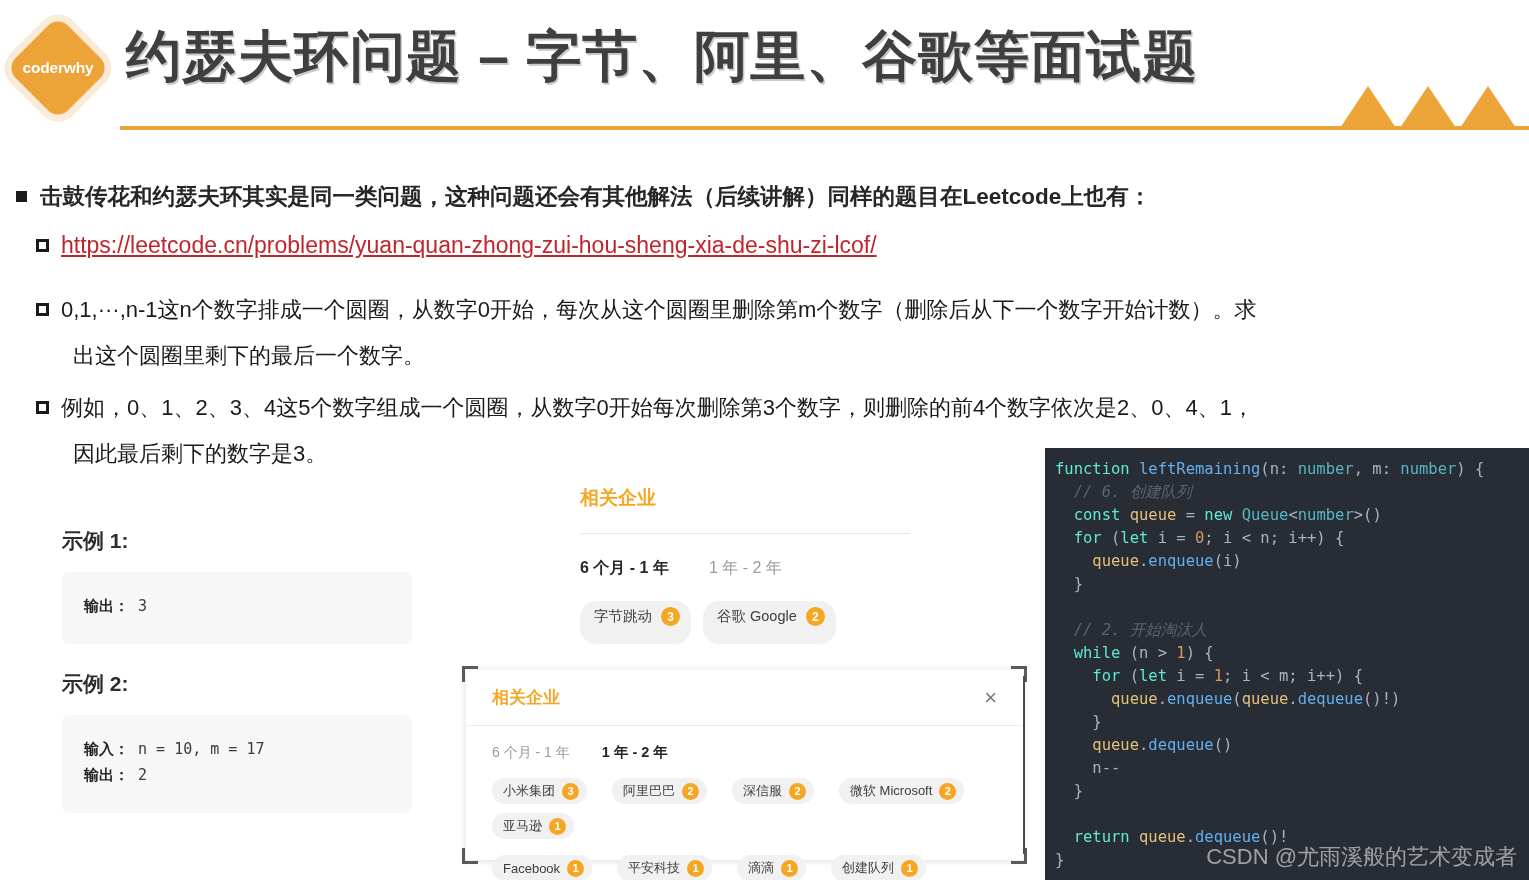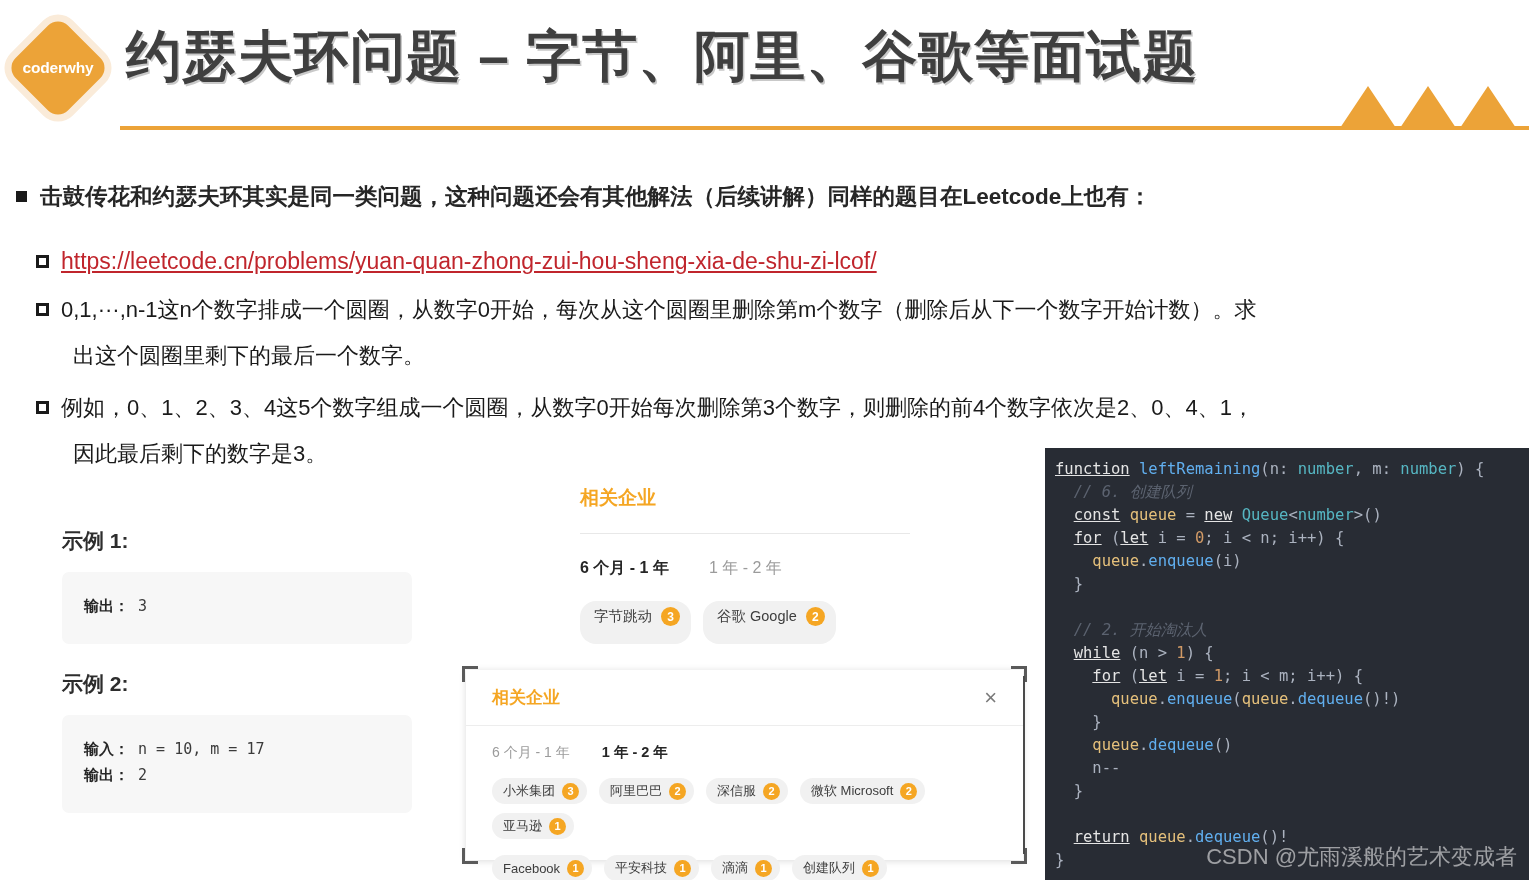--- a/index.html
+++ b/index.html
@@ -59,21 +59,21 @@
   }
   .lvl2{
     position:absolute;
     font-size:22px;color:#1a1a1a;
   }
   .sq2{
     display:inline-block;width:13px;height:13px;
     border:3px solid #1a1a1a;box-sizing:border-box;
     margin-right:12px;vertical-align:1px;
   }
-  #link-row{left:36px;top:248px;}
+  #link-row{left:36px;top:232px;}
   #link-text{
     color:#C0252C;text-decoration:underline;font-size:23px;
   }
   #para-1{left:36px;top:287px;width:1480px;line-height:46px;white-space:normal;}
   #para-1 .ind{display:block;padding-left:37px;}
   #para-2{left:36px;top:385px;width:1480px;line-height:46px;white-space:normal;}
   #para-2 .ind{display:block;padding-left:37px;}
 
   
   #examples{position:absolute;left:62px;top:527px;width:350px;}
@@ -129,21 +129,21 @@
     display:flex;align-items:center;justify-content:space-between;
     padding:0 26px 0 26px;box-sizing:border-box;
     border-bottom:1px solid #EDEDED;
   }
   #modal-title{font-size:17px;font-weight:bold;color:#F5A623;}
   #modal-close{font-size:22px;color:#7a7a7a;line-height:1;cursor:pointer;}
   #modal-body{padding:17px 26px 0 26px;}
   .m-tabs{display:flex;align-items:baseline;}
   .m-tab{font-size:14px;color:#9b9b9b;margin-right:32px;}
   .m-tab.active{color:#262626;font-weight:bold;font-size:14.5px;}
-  .m-tags{margin-top:16px;display:flex;flex-wrap:wrap;gap:9px 12px;}
+  .m-tags{margin-top:16px;display:flex;flex-wrap:wrap;gap:9px 25px;}
   .m-tag{
     display:inline-flex;align-items:center;
     background:#F1F1F1;border-radius:14px;
     padding:4px 8px 4px 11px;
     font-size:13px;color:#3d3d3d;
   }
   .m-tag .cnt{
     display:inline-flex;align-items:center;justify-content:center;
     width:17px;height:17px;border-radius:50%;
     background:#F5A623;color:#ffffff;font-size:11px;font-weight:bold;margin-left:7px;
@@ -155,21 +155,21 @@
     background:#282C34;
     padding:10px 0 0 0;box-sizing:border-box;
     overflow:hidden;
   }
   #code-panel pre{
     margin:0;padding:0 0 0 10px;
     font-family:"DejaVu Sans Mono","Liberation Mono",monospace;
     font-size:15.5px;line-height:23px;
     color:#ABB2BF;white-space:pre;
   }
-  .k{color:#e5e5e5;text-decoration:underline;}      
+  .k{color:#5eead4;}      
   .fn{color:#61AFEF;}     
   .ty{color:#56B6C2;}     
   .vr{color:#E5C07B;}     
   .nm{color:#D19A66;}     
   .cm{color:#5C6370;font-style:italic;}
   #watermark{
     position:absolute;right:12px;bottom:8px;
     font-size:22px;color:rgba(255,255,255,0.55);
     white-space:nowrap;
   }

